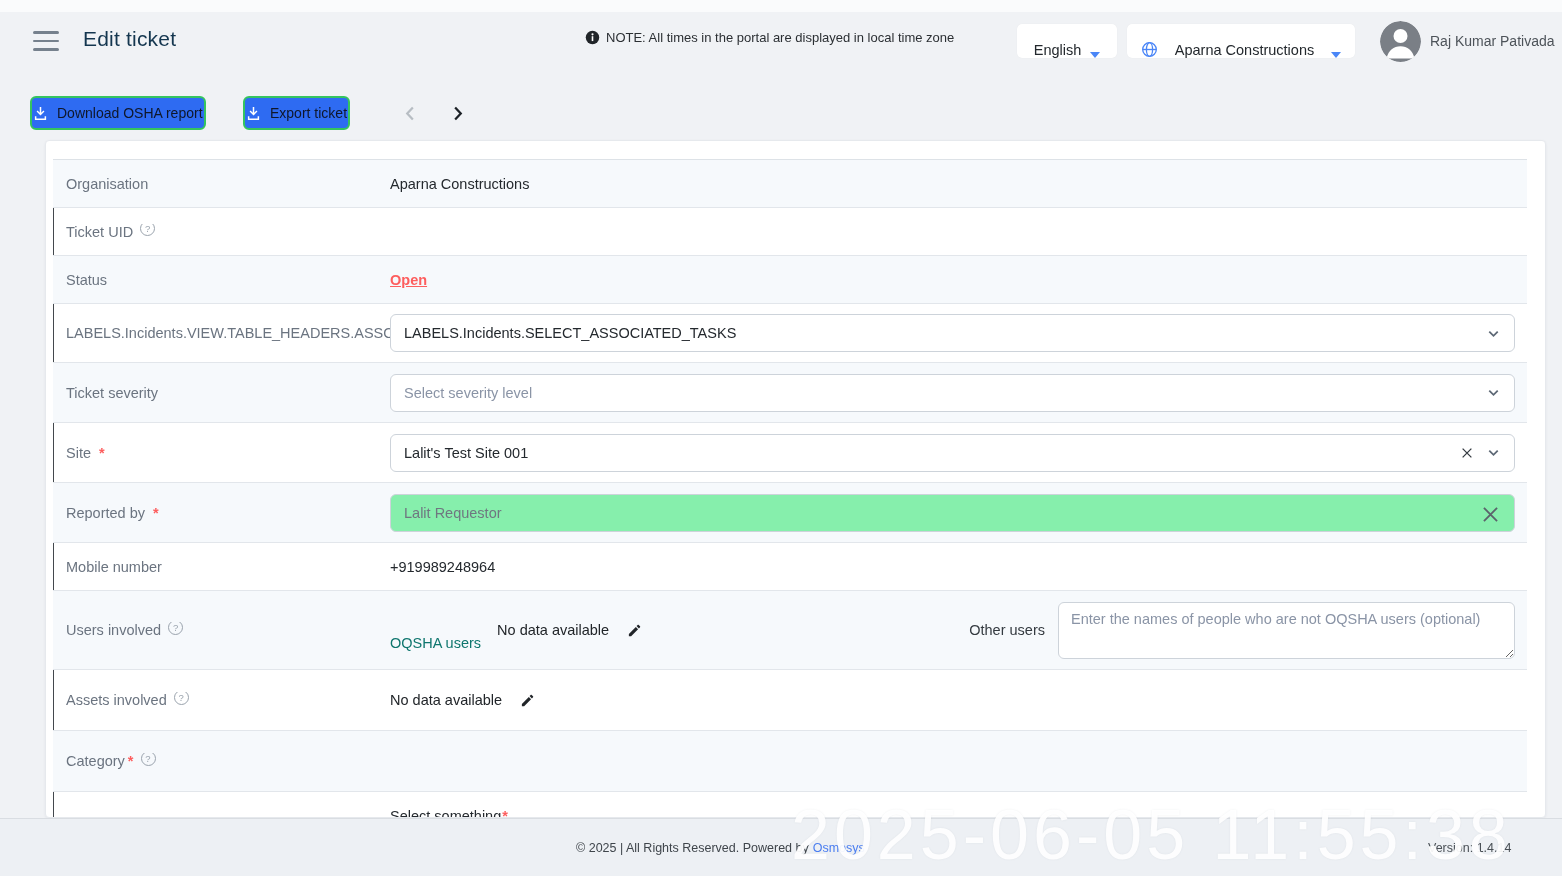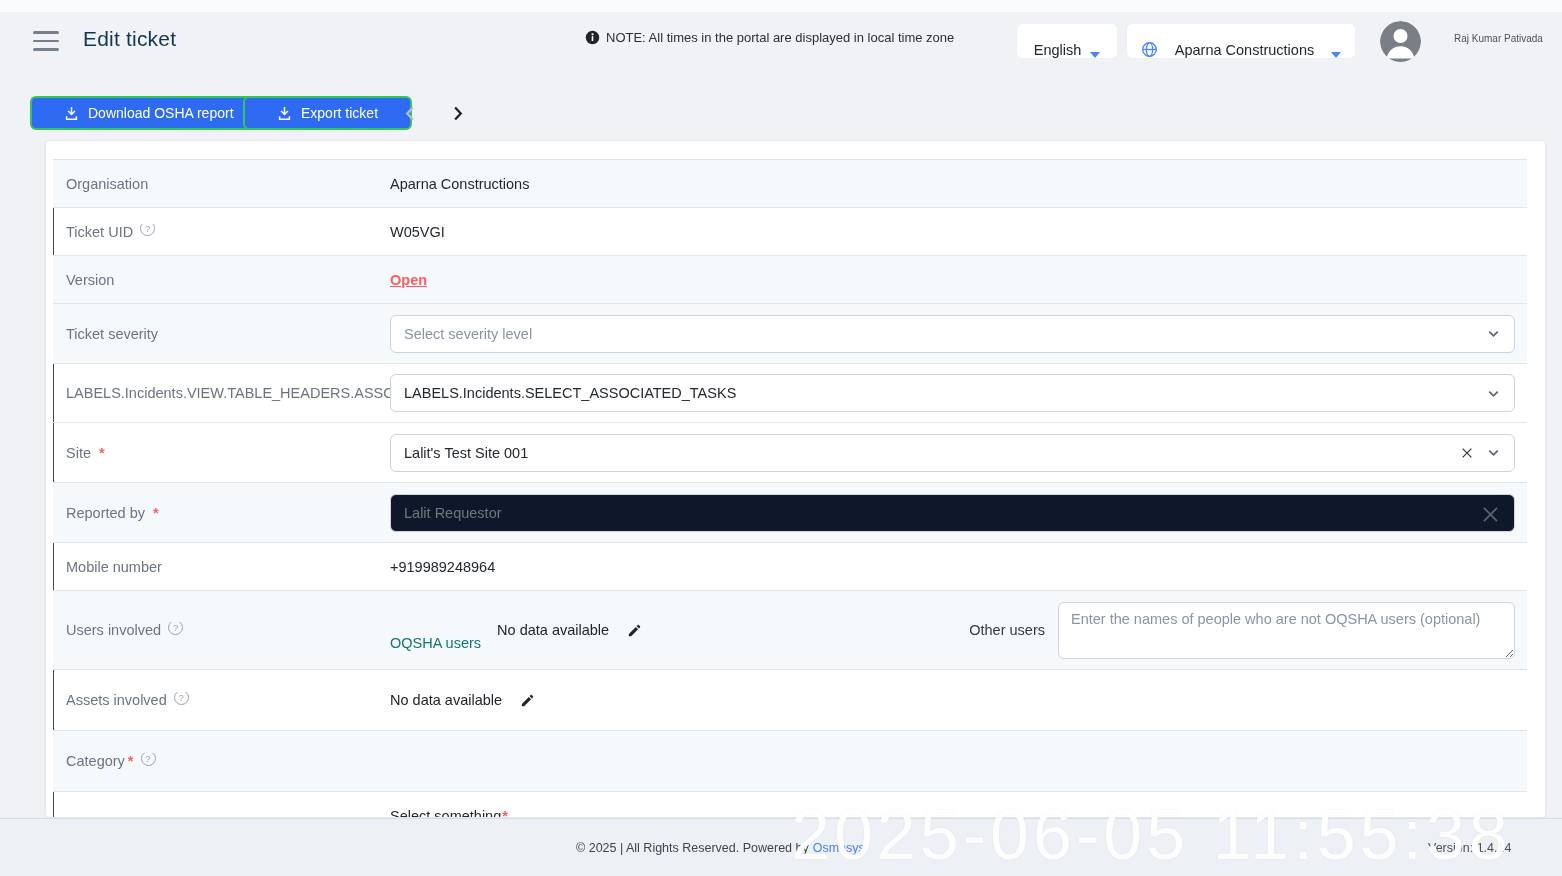--- a/index.html
+++ b/index.html
@@ -19,24 +19,24 @@
   .page-title { position:absolute; left:83px; top:27px; font-size:21px; font-weight:500; color:#14364f; letter-spacing:.2px; }
 
   .note { position:absolute; left:585px; top:30px; display:flex; align-items:center; gap:6px; font-size:13px; color:#2b2f33; }
 
   .pill { position:absolute; top:24px; height:34px; background:#fff; border-radius:5px; display:flex; align-items:flex-end; gap:9px; padding:0 14px; font-size:14.5px; color:#23282d; cursor:pointer; box-shadow:0 0 1px rgba(0,0,0,.08); }
   .pill-lang { left:1017px; width:100px; justify-content:center; }
   .pill-org  { left:1127px; width:228px; }
   .caret { width:0; height:0; border-left:5px solid transparent; border-right:5px solid transparent; border-top:6px solid #4a86f7; margin-top:2px; }
 
   .avatar { position:absolute; left:1380px; top:21px; width:41px; height:41px; border-radius:50%; overflow:hidden; cursor:pointer; }
-  .user-name { position:absolute; left:1430px; top:33px; font-size:10px; color:#4d5359;margin-left:24px; }
+  .user-name { position:absolute; left:1430px; top:33px; font-size:14px; color:#4d5359; }
 
   
-  .btn { position:absolute; top:96px; height:34px; background:#2e6bf2; border:2px solid #35c45f; border-radius:6px; color:#ffffff; font-size:14px; font-weight:500; display:flex; align-items:center; gap:9px; padding:0 32px; cursor:pointer; font-family:inherit; }
+  .btn { position:absolute; top:96px; height:34px; background:#2e6bf2; border:2px solid #35c45f; border-radius:6px; color:#0f172a; font-size:14px; font-weight:500; display:flex; align-items:center; gap:9px; padding:0 1px; cursor:pointer; font-family:inherit; }
   .btn-osha { left:30px; }
   .btn-export { left:243px;text-align:center; }
   .pg { position:absolute; top:103px; width:20px; height:20px; background:none; border:none; cursor:pointer; display:flex; align-items:center; justify-content:center; }
   .pg-prev { left:400px; color:#b7bdc3; }
   .pg-next { left:447px; color:#1c2126; }
 
   
   .card { position:absolute; left:45px; top:140px; width:1501px; height:678px; background:#fff; border:1px solid #e6e9ed; border-radius:4px; box-shadow:0 1px 3px rgba(30,40,60,.06); overflow:hidden; }
   .table { position:absolute; top:18px; left:7px; width:1474px; border-top:1px solid #dde2e7; }
   .row { display:flex; align-items:center; border-bottom:1px solid #e2e6eb; background:#fff; position:relative; }
@@ -52,21 +52,21 @@
   .help { width:15px; height:15px; min-width:15px; border:1.2px solid #9aa3ad; border-radius:50%; font-size:9.5px; color:#9aa3ad; display:inline-flex; align-items:center; justify-content:center; margin-top:-6px; cursor:pointer; }
 
   .status-open { color:#fd5e5e; font-weight:600;text-decoration:underline; }
 
   .selectbox { flex:1; height:38px; border:1px solid #cdd3da; border-radius:6px; background:#fff; display:flex; align-items:center; gap:10px; padding:0 13px; cursor:pointer; min-width:0; }
   .selectbox .stext { flex:1; overflow:hidden; white-space:nowrap; }
   .placeholder { color:#8a94a6; }
   .xbtn { background:none; border:none; cursor:pointer; display:flex; align-items:center; padding:2px; }
 
   .input-wrap { position:relative; flex:1; display:flex; }
-  .text-input { flex:1; height:38px; border:1px solid #cdd3da; border-radius:6px; padding:0 40px 0 13px; font-size:14.5px; font-family:inherit; color:#6f7780; background:#0f172a; }
+  .text-input { flex:1; height:38px; border:1px solid #cdd3da; border-radius:6px; padding:0 40px 0 13px; font-size:14.5px; font-family:inherit; color:#6f7780; background:#86efac; }
   .input-x { position:absolute; right:12px; top:8px; }
 
   .edit-btn { background:none; border:none; cursor:pointer; display:flex; align-items:center; padding:2px; margin-left:16px; }
   .sub-label { color:#0f766e;margin-top:25px; }
   .empty-text { color:#212529; margin-left:16px; }
 
   .other-group { margin-left:auto; display:flex; align-items:center; gap:13px; }
   .other-label { color:#343a40; white-space:nowrap; }
   .other-textarea { width:457px; height:57px; border:1px solid #cdd3da; border-radius:6px; padding:8px 12px; font-size:14.5px; font-family:inherit; color:#24292e; resize:vertical; background:#fff; }
   .other-textarea::placeholder { color:#8a94a6; }
@@ -170,49 +170,48 @@
     <div class="row alt h48">
       <div class="label-cell">Organisation</div>
       <div class="value-cell">Aparna Constructions</div>
     </div>
 
     <div class="row white h48">
       <div class="label-cell">
         <span>Ticket UID</span>
         <span class="help">?</span>
       </div>
-      <div class="value-cell">W05VGI</div>
     </div>
 
     <div class="row alt h48">
-      <div class="label-cell">Version</div>
+      <div class="label-cell">Status</div>
       <div class="value-cell">
           <span class="status-open">Open</span>
         </div>
     </div>
 
-    <div class="row alt h60">
-      <div class="label-cell">Ticket severity</div>
+    <div class="row white h59">
+      <div class="label-cell">LABELS.Incidents.VIEW.TABLE_HEADERS.ASSO</div>
       <div class="value-cell">
         <div class="selectbox">
-          <span class="stext placeholder">Select severity level</span>
+          <span class="stext">LABELS.Incidents.SELECT_ASSOCIATED_TASKS</span>
           <span style="display:flex;">
             <svg width="15" height="15" viewBox="0 0 16 16" fill="none" stroke="#5d6875" stroke-width="1.9">
                 <path d="M3.5 6 8 10.5 12.5 6"></path>
               </svg>
           </span>
         </div>
       </div>
     </div>
 
-    <div class="row white h59">
-      <div class="label-cell">LABELS.Incidents.VIEW.TABLE_HEADERS.ASSO</div>
+    <div class="row alt h60">
+      <div class="label-cell">Ticket severity</div>
       <div class="value-cell">
         <div class="selectbox">
-          <span class="stext">LABELS.Incidents.SELECT_ASSOCIATED_TASKS</span>
+          <span class="stext placeholder">Select severity level</span>
           <span style="display:flex;">
             <svg width="15" height="15" viewBox="0 0 16 16" fill="none" stroke="#5d6875" stroke-width="1.9">
                 <path d="M3.5 6 8 10.5 12.5 6"></path>
               </svg>
           </span>
         </div>
       </div>
     </div>
 
     <div class="row white h60">

